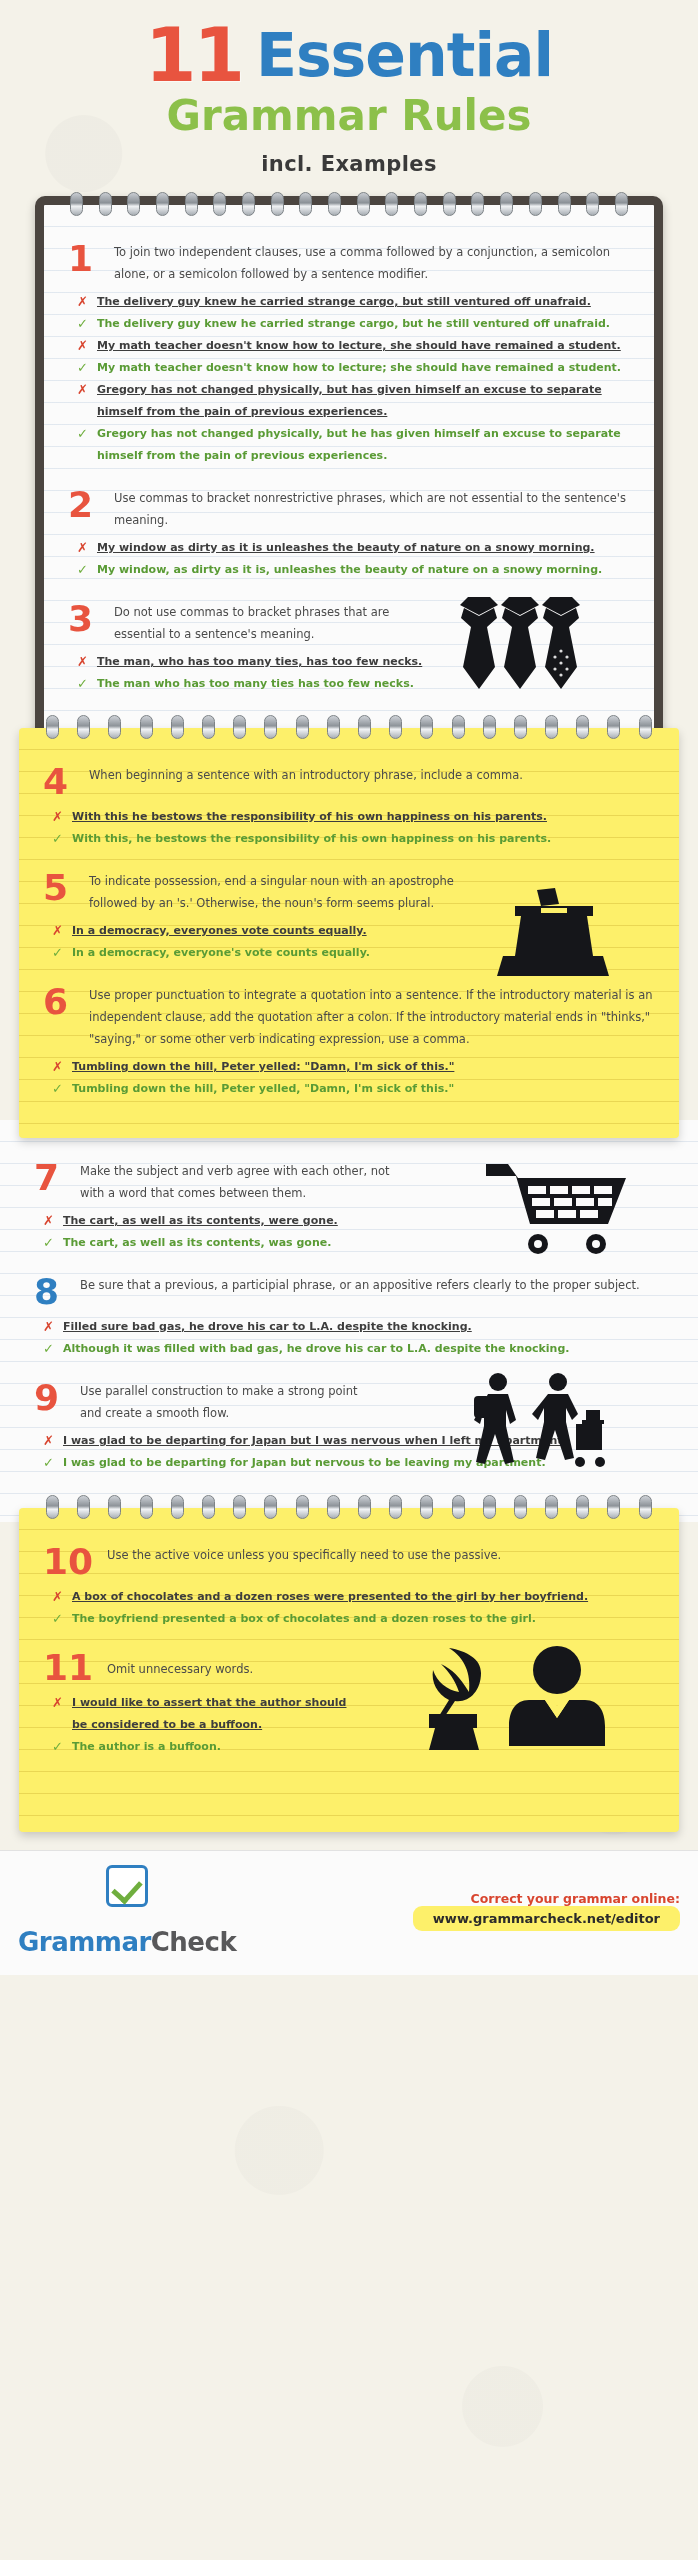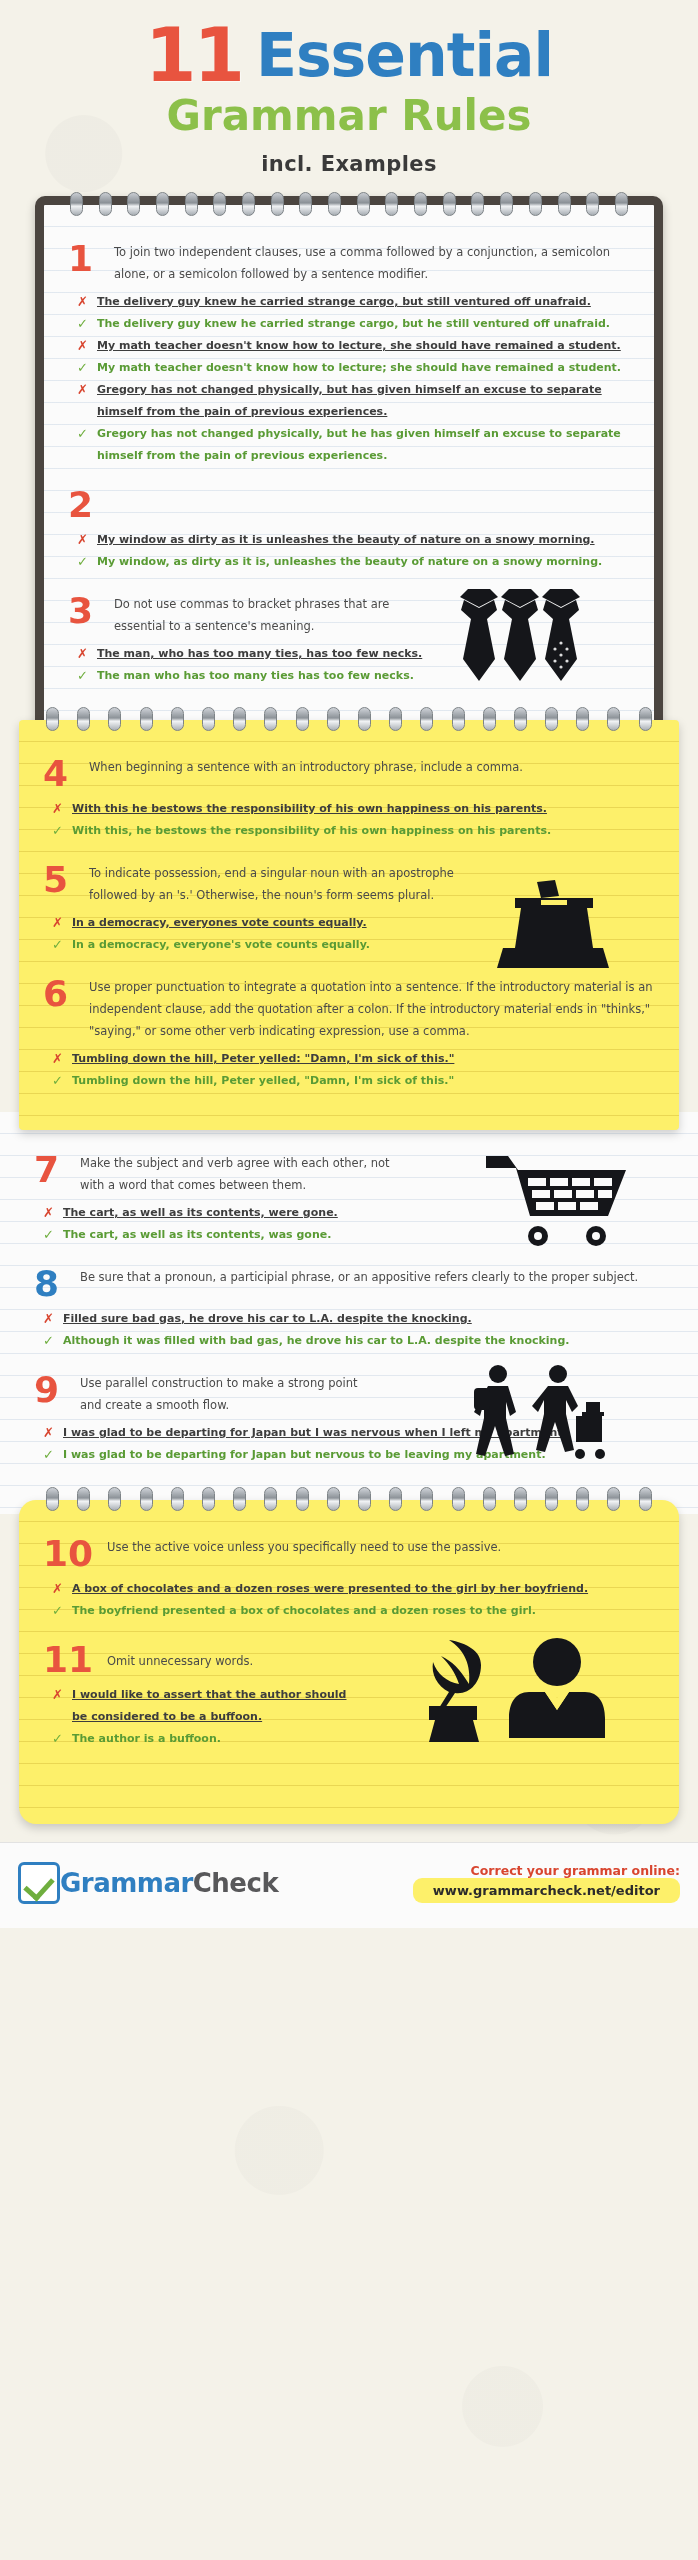--- a/index.html
+++ b/index.html
@@ -86,21 +86,21 @@
   }
   .pad-yellow {
     width: 660px;
     background: #fdf06a;
     border-radius: 4px;
     box-shadow: 0 4px 10px rgba(0,0,0,0.18);
     padding: 26px 0 18px;
   }
   .pad-yellow.y1 { position: relative; margin-top: -40px; z-index: 5; }
   .pad-white.w2 { margin-top: -18px; position: relative; z-index: 3; }
-  .pad-yellow.y2 { margin-top: -14px; position: relative; z-index: 5; border-radius: 17px; }
+  .pad-yellow.y2 { margin-top: -14px; position: relative; z-index: 5; }
 
   
   .ruled {
     position: absolute;
     left: 0; right: 0; top: 0; bottom: 0;
     pointer-events: none;
   }
   .ruled.white-lines {
     background-image: repeating-linear-gradient(
       to bottom,
@@ -194,21 +194,21 @@
     margin: 18px auto 0;
     width: 698px;
     background: #fbfbfb;
     border-top: 1px solid #e2e2e2;
     padding: 14px 18px 18px;
     display: flex;
     align-items: center;
     justify-content: space-between;
     min-height: 86px;
   }
-  .logo-wrap { display: flex; align-items: center; gap: 0; }
+  .logo-wrap { display: flex; align-items: center; gap: 20px; flex-direction: column; }
   .logo-box {
     width: 42px; height: 42px;
     border: 3px solid #2f7fc1;
     border-radius: 6px;
     background: #fff;
     position: relative;
   }
   .logo-box:after {
     content: "";
     position: absolute;
@@ -311,20 +311,21 @@
           <span class="ex-text">Gregory has not changed physically, but has given himself an excuse to separate himself from the pain of previous experiences.</span>
         </div>
         <div class="ex good">
           <span class="mark c">✓</span>
           <span class="ex-text">Gregory has not changed physically, but he has given himself an excuse to separate himself from the pain of previous experiences.</span>
         </div>
       </div>
 
       <div class="rule">
         <div class="rule-num">2</div>
+        <div class="rule-text">Use commas to bracket nonrestrictive phrases, which are not essential to the sentence's meaning.</div>
       </div>
       <div class="examples">
         <div class="ex bad">
           <span class="mark x">✗</span>
           <span class="ex-text">My window as dirty as it is unleashes the beauty of nature on a snowy morning.</span>
         </div>
         <div class="ex good">
           <span class="mark c">✓</span>
           <span class="ex-text">My window, as dirty as it is, unleashes the beauty of nature on a snowy morning.</span>
         </div>
@@ -501,21 +502,21 @@
           </div>
           <div class="ex good">
             <span class="mark c">✓</span>
             <span class="ex-text">The cart, as well as its contents, was gone.</span>
           </div>
         </div>
       </div>
 
       <div class="rule">
         <div class="rule-num blue">8</div>
-        <div class="rule-text">Be sure that a pronoun, a participial phrase, or an appositive refers clearly to the proper subject.</div>
+        <div class="rule-text">Be sure that a previous, a participial phrase, or an appositive refers clearly to the proper subject.</div>
       </div>
       <div class="examples">
         <div class="ex bad">
           <span class="mark x">✗</span>
           <span class="ex-text">Filled sure bad gas, he drove his car to L.A. despite the knocking.</span>
         </div>
         <div class="ex good">
           <span class="mark c">✓</span>
           <span class="ex-text">Although it was filled with bad gas, he drove his car to L.A. despite the knocking.</span>
         </div>

